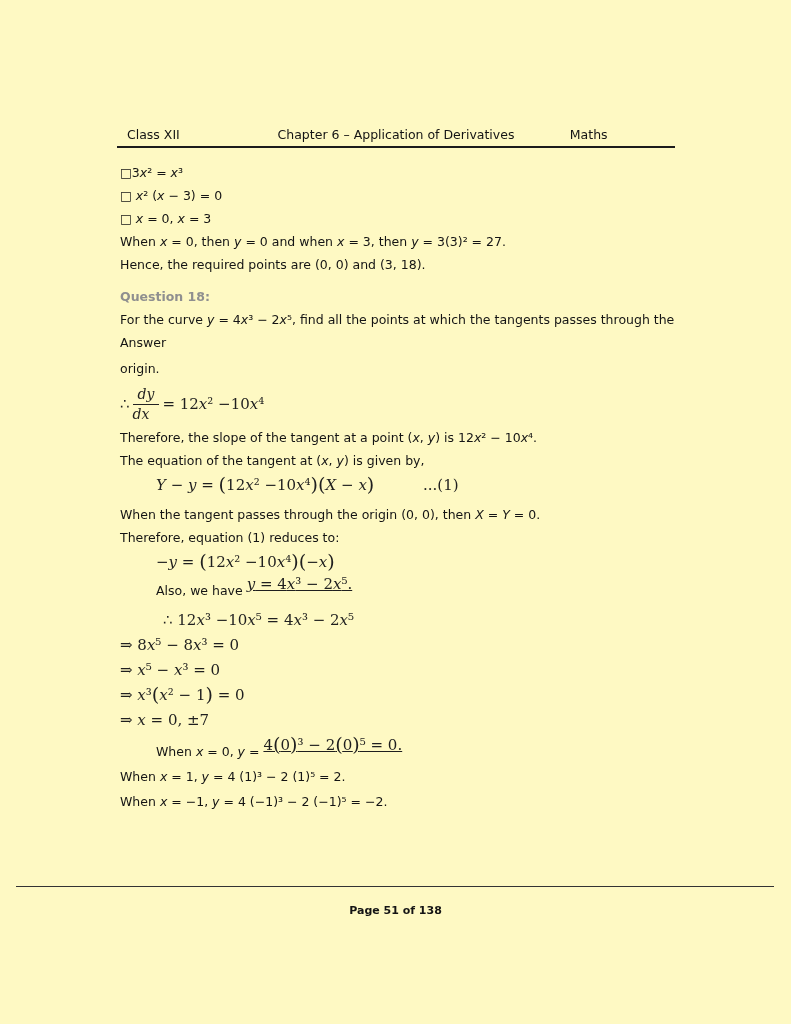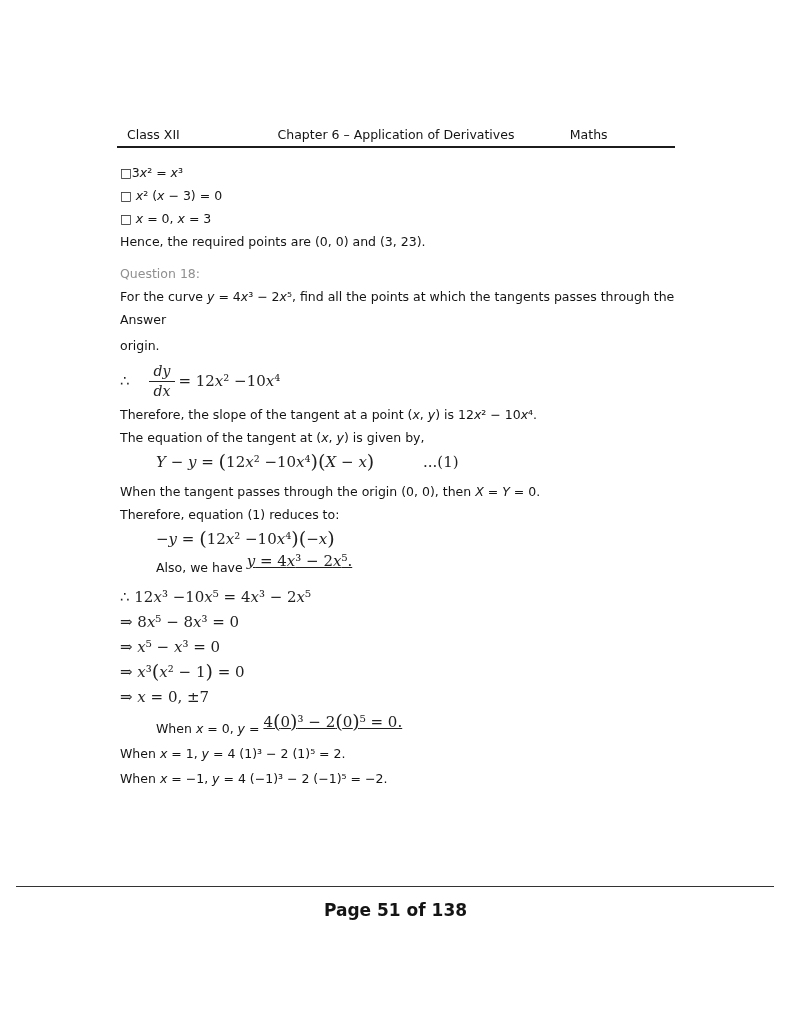--- a/index.html
+++ b/index.html
@@ -1,64 +1,65 @@
 <!DOCTYPE html>
 <html style="--qgray: #8f8f8f;"><head>
 <meta charset="utf-8">
 <style>
   html,body{margin:0;padding:0;background:#e9e9e9;}
   .doc{
-    position:relative;width:791px;height:1024px;background:#ffffff;
+    position:relative;width:791px;height:1024px;background:#fef9c3;
     font-family:"DejaVu Sans","Liberation Sans",sans-serif;
     font-size:12.5px;color:#141414;overflow:hidden;margin:0 auto;
   }
   
   .hdr{position:absolute;left:117px;top:127px;width:558px;display:grid;grid-template-columns:1fr auto 1fr;align-items:end;}
   .h-left{text-align:left;padding-left:10px;}
   .h-center{text-align:center;}
   .h-right{text-align:center;padding-right:12px;}
   .hdr-rule{position:absolute;left:117px;top:146px;width:558px;border-top:2px solid #1c1c1c;}
   
   .content{position:absolute;left:120px;top:161px;width:556px;}
   .line{line-height:23px;min-height:23px;white-space:nowrap;}
-  .qhead{font-weight:normal;color:var(--qgray,#8f8f8f);}
+  .qhead{font-weight:bold;color:var(--qgray,#8f8f8f);}
   .i{font-style:italic;}
   .math{font-family:"DejaVu Serif","Liberation Serif",serif;font-size:15px;color:#1f1f1f;}
   .mathline{line-height:26px;min-height:26px;white-space:nowrap;margin-left:36px;}
   .chain{line-height:25px;min-height:25px;}
   .bp{font-size:1.28em;line-height:1;vertical-align:-0.06em;font-style:normal;}
   .frac-line{height:44px;display:flex;align-items:center;white-space:nowrap;}
-  .frac{display:inline-block;text-align:center;font-style:italic;font-size:14px;line-height:1.15;margin:0 3px 0 19px;}
+  .frac{display:inline-block;text-align:left;font-style:italic;font-size:14px;line-height:1.15;margin:0 3px 0 3px;}
   .fnum{display:block;border-bottom:1.3px solid #222;padding:0 5px 1px;}
   .fden{display:block;padding-top:1px;}
   .eq1-row{position:relative;}
   .eq1-label{position:absolute;left:267px;top:0;}
   .raised{position:relative;top:-6px;text-decoration:underline;}
   
   .foot-rule{position:absolute;left:16px;top:886px;width:758px;border-top:1.6px solid #333;}
-  .foot{position:absolute;left:0;top:899px;width:791px;text-align:center;font-weight:bold;font-size:17px;line-height:23px;}
+  .foot{position:absolute;left:0;top:899px;width:791px;text-align:center;font-weight:bold;font-size:11px;line-height:23px;}
 </style>
 </head>
 <body>
 
 <div class="doc">
 
   <div class="hdr">
     <span class="h-left">Class XII</span>
     <span class="h-center">Chapter 6 – Application of Derivatives</span>
     <span class="h-right">Maths</span>
   </div>
   <div class="hdr-rule"></div>
 
   <div class="content">
 
     <div class="line"><span>□3</span><span class="i">x</span><span>² = </span><span class="i">x</span><span>³</span></div>
     <div class="line"><span>□ </span><span class="i">x</span><span>² (</span><span class="i">x</span><span> − 3) = 0</span></div>
     <div class="line"><span>□ </span><span class="i">x</span><span> = 0, </span><span class="i">x</span><span> = 3</span></div>
-    <div class="line"><span>Hence, the required points are (0, 0) and (3, 23).</span></div>
+    <div class="line"><span>When </span><span class="i">x</span><span> = 0, then </span><span class="i">y</span><span> = 0 and when </span><span class="i">x</span><span> = 3, then </span><span class="i">y</span><span> = 3(3)² = 27.</span></div>
+    <div class="line"><span>Hence, the required points are (0, 0) and (3, 18).</span></div>
 
     <div class="line qhead" style="margin-top:9px;">Question 18:</div>
     <div class="line"><span>For the curve </span><span class="i">y</span><span> = 4</span><span class="i">x</span><span>³ − 2</span><span class="i">x</span><span>⁵, find all the points at which the tangents passes through the</span></div>
     <div class="line">Answer</div>
     <div class="line" style="margin-top:3px;"><span>origin.</span></div>
 
     <div class="frac-line math" style="margin-top:2px;">
       <span>∴</span>
       <span class="frac">
         <span class="fnum">dy</span>
@@ -77,21 +78,21 @@
 
     <div class="line" style="margin-top:5px;"><span>When the tangent passes through the origin (0, 0), then </span><span class="i">X</span><span> = </span><span class="i">Y</span><span> = 0.</span></div>
     <div class="line"><span>Therefore, equation (1) reduces to:</span></div>
 
     <div class="mathline math"><span>−</span><span class="i">y</span><span> = </span><span class="bp">(</span><span>12</span><span class="i">x</span><span>² −10</span><span class="i">x</span><span>⁴</span><span class="bp">)</span><span class="bp">(</span><span>−</span><span class="i">x</span><span class="bp">)</span></div>
 
     <div class="mathline" style="margin-top:2px;">
       <span><span>Also, we have </span></span><span class="math raised"><span class="i">y</span><span> = 4</span><span class="i">x</span><span>³ − 2</span><span class="i">x</span><span>⁵.</span></span>
     </div>
 
-    <div class="chain math" style="margin-top:4px;"><span>∴ 12</span><span class="i">x</span><span>³ −10</span><span class="i">x</span><span>⁵ = 4</span><span class="i">x</span><span>³ − 2</span><span class="i">x</span><span>⁵</span></div>
+    <div class="chain math" style="margin-top:4px;margin-left:43px;"><span>∴ 12</span><span class="i">x</span><span>³ −10</span><span class="i">x</span><span>⁵ = 4</span><span class="i">x</span><span>³ − 2</span><span class="i">x</span><span>⁵</span></div>
     <div class="chain math"><span>⇒ 8</span><span class="i">x</span><span>⁵ − 8</span><span class="i">x</span><span>³ = 0</span></div>
     <div class="chain math"><span>⇒ </span><span class="i">x</span><span>⁵ − </span><span class="i">x</span><span>³ = 0</span></div>
     <div class="chain math"><span>⇒ </span><span class="i">x</span><span>³</span><span class="bp">(</span><span class="i">x</span><span>² − 1</span><span class="bp">)</span><span> = 0</span></div>
     <div class="chain math"><span>⇒ </span><span class="i">x</span><span> = 0, ±7</span></div>
 
     <div class="mathline" style="margin-top:5px;">
       <span><span>When </span><span class="i">x</span><span> = 0, </span><span class="i">y</span><span> = </span></span><span class="math raised"><span>4</span><span class="bp">(</span><span>0</span><span class="bp">)</span><span>³ − 2</span><span class="bp">(</span><span>0</span><span class="bp">)</span><span>⁵ = 0.</span></span>
     </div>
     <div class="line"><span>When </span><span class="i">x</span><span> = 1, </span><span class="i">y</span><span> = 4 (1)³ − 2 (1)⁵ = 2.</span></div>
     <div class="line" style="margin-top:2px;"><span>When </span><span class="i">x</span><span> = −1, </span><span class="i">y</span><span> = 4 (−1)³ − 2 (−1)⁵ = −2.</span></div>

